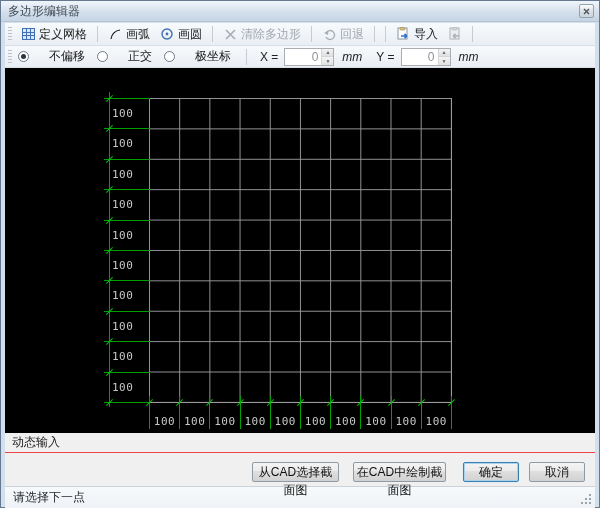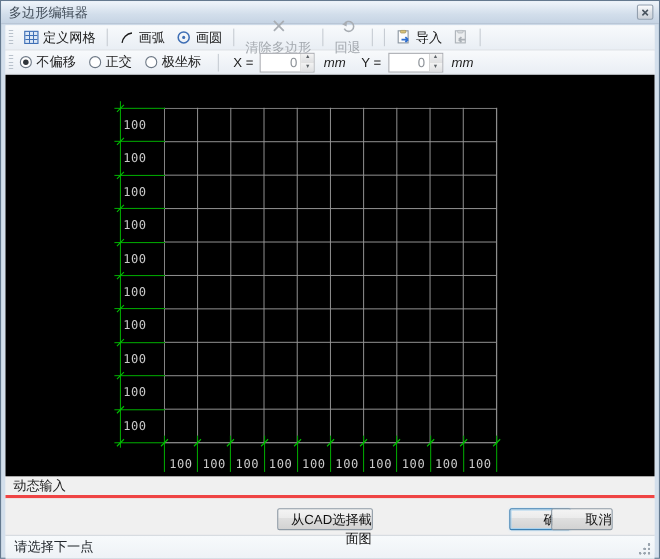--- a/index.html
+++ b/index.html
@@ -37,32 +37,32 @@
   .toolbar.row2 { height:22px; }
   .grip {
     width:4px; height:14px; margin:0 2px 0 1px;
     background:repeating-linear-gradient(to bottom,#b9c2cc 0 1px,transparent 1px 3px);
   }
   .tb-sep { width:1px; height:16px; background:#c7ccd3; margin:0 3px; }
   .tb-btn {
     display:flex; align-items:center; gap:4px; padding:2px 3px; border-radius:2px;
     color:#1a1a1a; cursor:pointer;
   }
-  .tb-btn.disabled { color:#a3a8ae; cursor:default;flex-direction:column; }
+  .tb-btn.disabled { color:#a3a8ae; cursor:default; }
   .tb-btn .ico { width:14px; height:14px; display:flex; align-items:center; justify-content:center; }
 
   .grid-ico {
     width:13px; height:12px; border:1px solid #3f6fb5; background:
       linear-gradient(to right, transparent 3px, #3f6fb5 3px, #3f6fb5 4px, transparent 4px, transparent 7px, #3f6fb5 7px, #3f6fb5 8px, transparent 8px),
       linear-gradient(to bottom, transparent 3px, #3f6fb5 3px, #3f6fb5 4px, transparent 4px, transparent 6px, #3f6fb5 6px, #3f6fb5 7px, transparent 7px),
       #dce8f7;
   }
 
   
-  .radio-item { display:flex; align-items:center; gap:4px; margin-right:8px; cursor:pointer; }
+  .radio-item { display:flex; align-items:center; gap:20px; margin-right:8px; cursor:pointer; }
   .radio {
     width:11px; height:11px; border:1px solid #6d7885; border-radius:50%; background:#fff;
     display:flex; align-items:center; justify-content:center;
   }
   .radio .dot { width:5px; height:5px; border-radius:50%; background:#30353a; }
   .coord-label { margin:0 2px 0 6px; }
   .spin-box {
     width:50px; height:18px; background:#fff; border:1px solid #abadb3;
     display:flex; align-items:stretch;
   }
@@ -95,27 +95,27 @@
   .dim-label-left {
     position:absolute; left:107px; color:#c8c8c8;
     font:11px "DejaVu Sans Mono", monospace; letter-spacing:0.5px;
   }
   .dim-label-bottom {
     position:absolute; top:347px; width:31px; text-align:center; color:#c8c8c8;
     font:11px "DejaVu Sans Mono", monospace; letter-spacing:0.5px;
   }
 
   
-  .dyn-input { height:20px; background:#f0f0f0; border-bottom:3px solid #ef4444;
+  .dyn-input { height:20px; background:#f0f0f0; border-bottom:1px solid #ef4444;
                display:flex; align-items:center; padding-left:7px; color:#1a1a1a; }
   .btn-row { position:relative; height:33px; background:#f0f0f0; }
   .push-btn {
     position:absolute; top:9px; height:20px; font-size:12px; color:#111;
     background:linear-gradient(#f4f4f4,#ebebeb 45%,#dfdfdf 46%,#d2d2d2);
-    border:1px solid #8e9aa5; border-radius:2px; text-align:right; line-height:18px; cursor:pointer;
+    border:1px solid #8e9aa5; border-radius:2px; text-align:center; line-height:18px; cursor:pointer;
   }
   .push-btn.default {
     border:1px solid #3c7fb1;
     box-shadow:0 0 0 1px #a8d2ee inset, 0 0 2px #cfe7f7;
   }
   .statusbar {
     height:22px; display:flex; align-items:stretch;
     background:linear-gradient(#f7fafc,#eef2f6); border-top:1px solid #ccd2d9;
     color:#23282d;
   }
@@ -342,22 +342,23 @@
           <div class="tick" style="left: 442px; top: 334px;"></div>
         </div>
     </div>
 
     <div class="dyn-input">
       <span>动态输入</span>
     </div>
 
     <div class="btn-row">
       <div class="push-btn" style="left:247px; width:87px;">从CAD选择截面图</div>
+      <div class="push-btn" style="left:348px; width:93px;">在CAD中绘制截面图</div>
       <div class="push-btn default" style="left:458px; width:56px;">确定</div>
-      <div class="push-btn" style="left:496px; width:56px;">取消</div>
+      <div class="push-btn" style="left:524px; width:56px;">取消</div>
     </div>
 
     <div class="statusbar">
       <div class="status-cell c3">请选择下一点</div>
       <div class="resize-grip"></div>
     </div>
 
   </div>
 </div>
 

